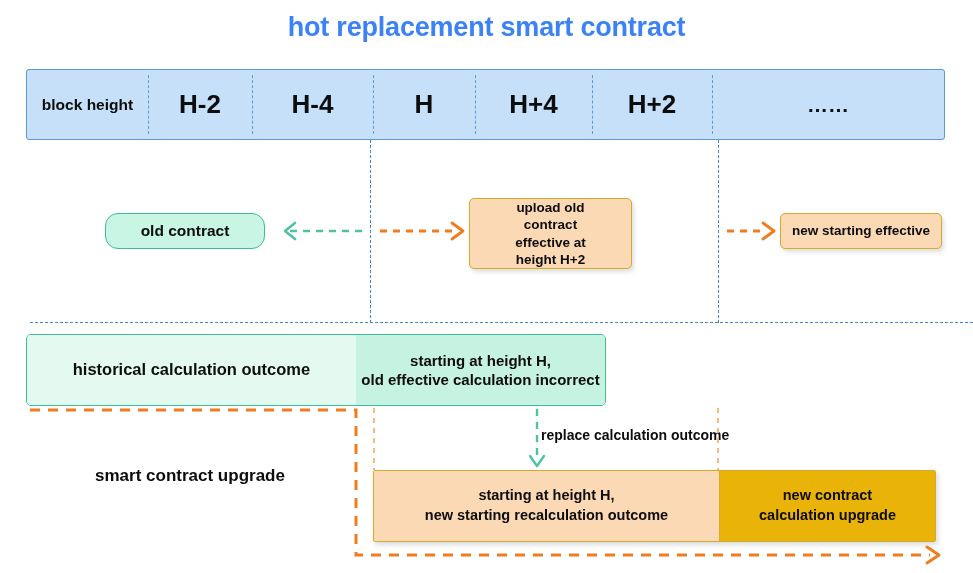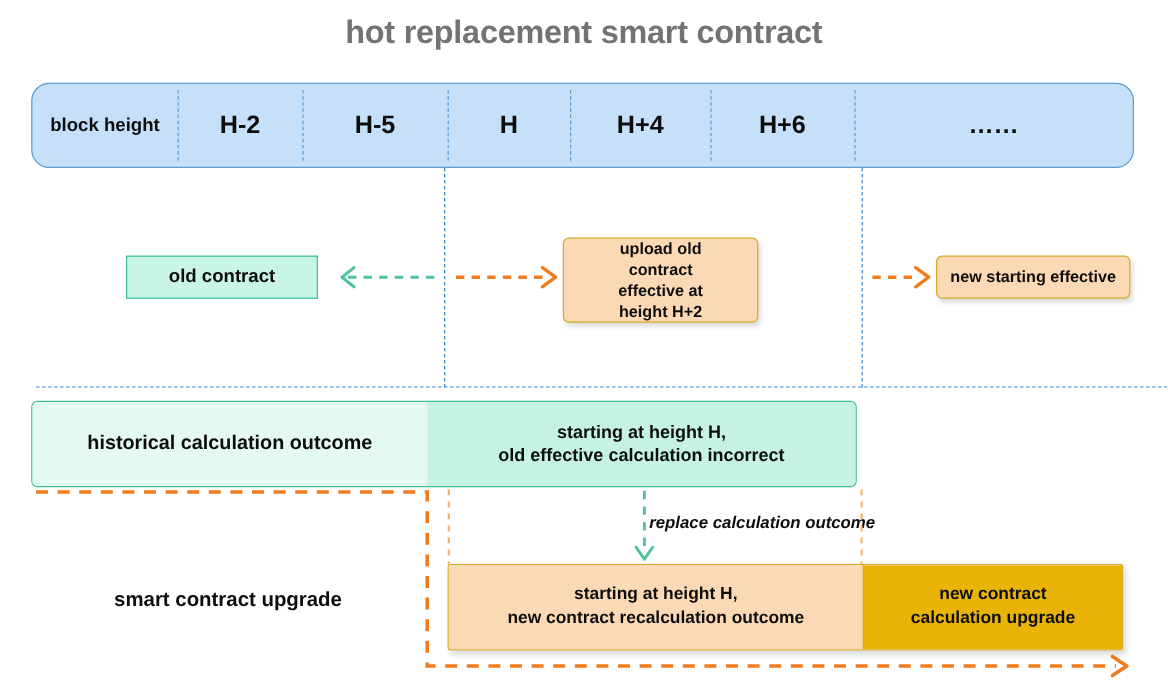--- a/index.html
+++ b/index.html
@@ -20,49 +20,49 @@
     overflow: hidden;
   }
   .abs { position: absolute; box-sizing: border-box; }
 
   
   #title {
     left: 0; top: 12px; width: 973px;
     text-align: center;
     font-size: 27px;
     font-weight: bold;
-    color: #737373;
+    color: #3b82f6;
     letter-spacing: -0.2px;
   }
 
   
   #blockbar {
     left: 26px; top: 69px; width: 919px; height: 71px;
     background: #c5e0f8;
     border: 1.6px solid #5b9bd5;
-    border-radius: 15px;
+    border-radius: 3px;
     display: flex;
     align-items: stretch;
   }
   .blkcell {
     display: flex;
     align-items: center;
     justify-content: center;
     font-weight: bold;
     color: #0d0d0d;
     position: relative;
   }
   .blkcell + .blkcell::before {
     content: "";
     position: absolute;
     left: 0; top: 5px; bottom: 5px;
     border-left: 1.4px dashed #5b9bd5;
   }
   .blkcell.label { font-size: 15.5px; }
-  .blkcell.h     { font-size: 21px; }
+  .blkcell.h     { font-size: 26px; }
   .blkcell.dots  { font-size: 21px; letter-spacing: 0px; }
 
   
   .vguide {
     border-left: 1.5px dashed #3f86d8;
     width: 0;
   }
 
   
   #hsep {
@@ -77,38 +77,38 @@
     justify-content: center;
     text-align: center;
     font-weight: bold;
     color: #0d0d0d;
     line-height: 1.28;
     box-sizing: border-box;
   }
   .box-teal {
     background: #c9f5e4;
     border: 1.8px solid #3dbd96;
-    border-radius: 0;
+    border-radius: 13px;
     font-size: 15.5px;
   }
   .box-orange {
     background: #fbd9b4;
     border: 1.8px solid #d6a928;
     border-radius: 5px;
     font-size: 13.5px;
     box-shadow: 2px 3px 4px rgba(0,0,0,0.13);
   }
 
   #oldcontract { left: 105px; top: 213px; width: 160px; height: 36px; }
   #uploadbox   { left: 469px; top: 198px; width: 163px; height: 71px; padding: 0 24px; }
   #neweff      { left: 780px; top: 213px; width: 162px; height: 36px; font-size: 13.5px; }
 
   
   #tealband {
-    left: 26px; top: 334px; width: 688px; height: 72px;
+    left: 26px; top: 334px; width: 580px; height: 72px;
     border: 1.8px solid #3dbd96;
     border-radius: 5px;
     background: #e4faf1;
     display: flex;
     overflow: hidden;
   }
   #tealband .seg {
     display: flex;
     align-items: center;
     justify-content: center;
@@ -137,55 +137,54 @@
     font-weight: bold;
     color: #0d0d0d;
     line-height: 1.35;
     font-size: 14.5px;
   }
   #orangeband .seg-recalc { width: 345px; background: #fbd9b4; }
   #orangeband .seg-new    { flex: 1; background: #eab308; border-left: 1.8px solid #d6a928; }
 
   
   #upgradelabel {
-    left: 40px; top: 490px; width: 300px;
+    left: 40px; top: 466px; width: 300px;
     text-align: center;
     font-size: 17px;
     font-weight: bold;
     color: #0d0d0d;
   }
   #replacelabel {
     left: 541px; top: 427px;
     font-size: 14px;
     font-weight: bold;
     color: #0d0d0d;
     white-space: nowrap;
-    font-style: italic;
   }
 
   
   #overlay {
     left: 0; top: 0; width: 973px; height: 573px;
     pointer-events: none;
   }
 </style>
 </head>
 <body>
 
 <div id="stage">
 
   <div class="abs" id="title">hot replacement smart contract</div>
 
   <div class="abs" id="blockbar">
     <div class="blkcell label" style="width:121px">block height</div>
     <div class="blkcell h" style="width:104px">H-2</div>
-    <div class="blkcell h" style="width:121px">H-5</div>
+    <div class="blkcell h" style="width:121px">H-4</div>
     <div class="blkcell h" style="width:102px">H</div>
     <div class="blkcell h" style="width:117px">H+4</div>
-    <div class="blkcell h" style="width:120px">H+6</div>
+    <div class="blkcell h" style="width:120px">H+2</div>
     <div class="blkcell dots" style="flex:1">……</div>
   </div>
 
   <div class="abs vguide" style="left:370px; top:140px; height:183px;"></div>
   <div class="abs vguide" style="left:718px; top:140px; height:183px;"></div>
 
   <div class="abs box box-teal" id="oldcontract">old contract</div>
 
   <div class="abs box box-orange" id="uploadbox">
     <span>
@@ -209,21 +208,21 @@
   </div>
 
   <div class="abs" id="replacelabel">replace calculation outcome</div>
 
   <div class="abs" id="upgradelabel">smart contract upgrade</div>
 
   <div class="abs" id="orangeband">
     <div class="seg seg-recalc">
       <span>
         <span>starting at height H,</span><br>
-        <span>new contract recalculation outcome</span>
+        <span>new starting recalculation outcome</span>
       </span>
     </div>
     <div class="seg seg-new">
       <span>
         <span>new contract</span><br>
         <span>calculation upgrade</span>
       </span>
     </div>
   </div>
 

